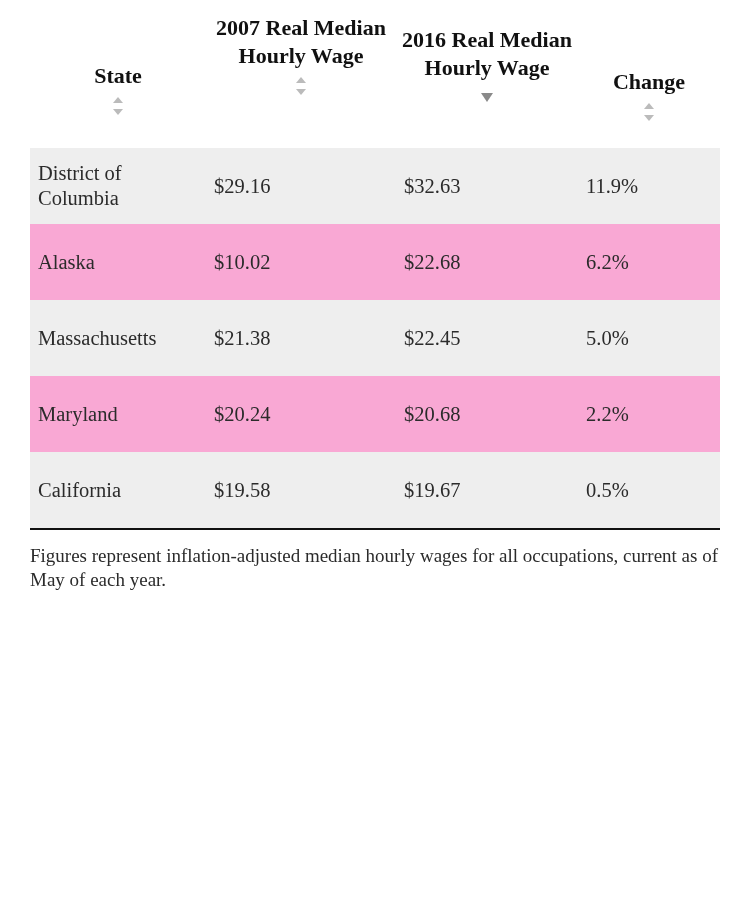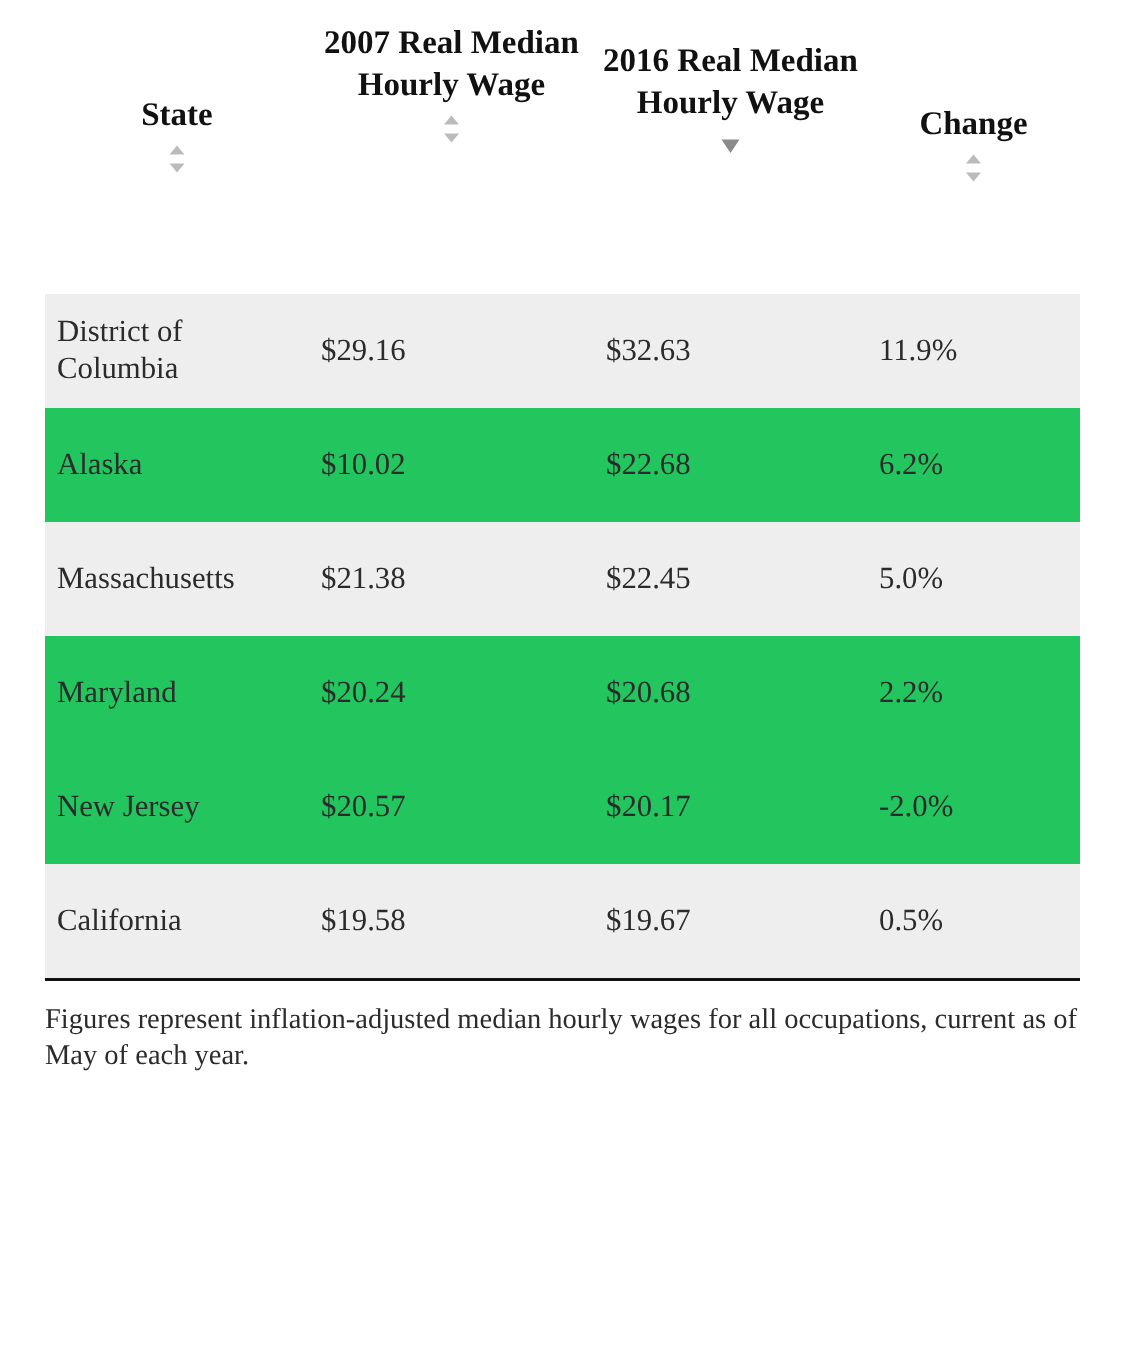--- a/index.html
+++ b/index.html
@@ -32,21 +32,21 @@
   thead th {
     vertical-align: top;
     padding: 0;
     background: #ffffff;
   }
   .th-inner {
     display: flex;
     flex-direction: column;
     align-items: center;
     justify-content: flex-start;
-    height: 196px;
+    height: 148px;
     box-sizing: border-box;
     padding-top: 18px;
   }
   .th-label {
     font-family: "Liberation Serif", serif;
     font-weight: bold;
     font-size: 22px;
     line-height: 1.28;
     text-align: center;
     color: #111111;
@@ -69,21 +69,21 @@
   tbody td {
     font-family: "Liberation Serif", serif;
     font-size: 20.5px;
     color: #2b2b2b;
     height: 64px;
     padding: 6px 0 6px 6px;
     vertical-align: middle;
     line-height: 1.22;
   }
   tbody tr.odd-row td { background: #eeeeee; }
-  tbody tr.even-row td { background: #22c55e; font-family: Liberation Serif, serif; }
+  tbody tr.even-row td { background: #f9a8d4; font-family: Liberation Serif, serif; }
   tbody td.cell-state { padding-left: 8px; }
   tbody td.cell-num { padding-left: 8px; }
   tbody tr.last-row td { border-bottom: 2px solid #111111; }
 
   .footnotes {
     width: 750px;
     box-sizing: border-box;
     padding: 14px 30px 0 30px;
     font-family: "Liberation Serif", serif;
     font-size: 19px;
@@ -168,26 +168,20 @@
         <td class="cell-num">$21.38</td>
         <td class="cell-num">$22.45</td>
         <td class="cell-num">5.0%</td>
       </tr>
       <tr class="even-row">
         <td class="cell-state">Maryland</td>
         <td class="cell-num">$20.24</td>
         <td class="cell-num">$20.68</td>
         <td class="cell-num">2.2%</td>
       </tr>
-      <tr class="even-row">
-        <td class="cell-state">New Jersey</td>
-        <td class="cell-num">$20.57</td>
-        <td class="cell-num">$20.17</td>
-        <td class="cell-num">-2.0%</td>
-      </tr>
       <tr class="odd-row last-row">
         <td class="cell-state">California</td>
         <td class="cell-num">$19.58</td>
         <td class="cell-num">$19.67</td>
         <td class="cell-num">0.5%</td>
       </tr>
     </tbody>
   </table>
 </div>
 

